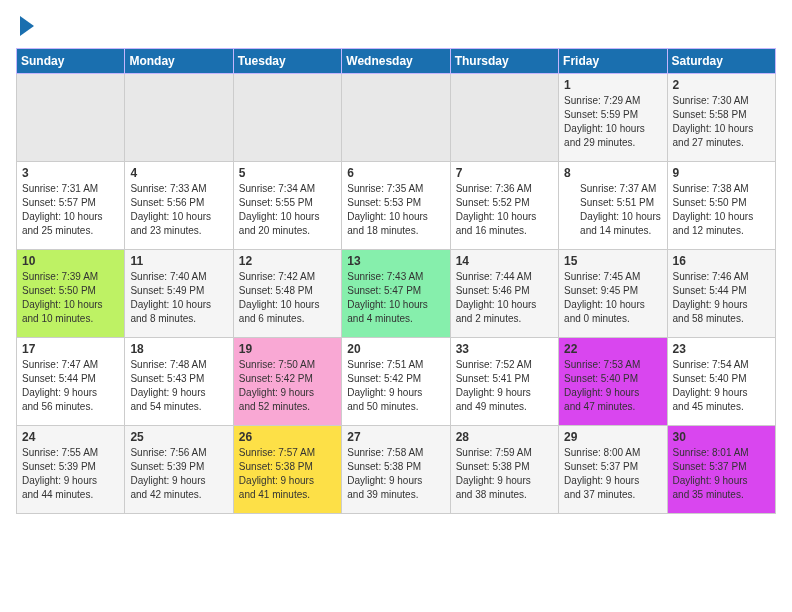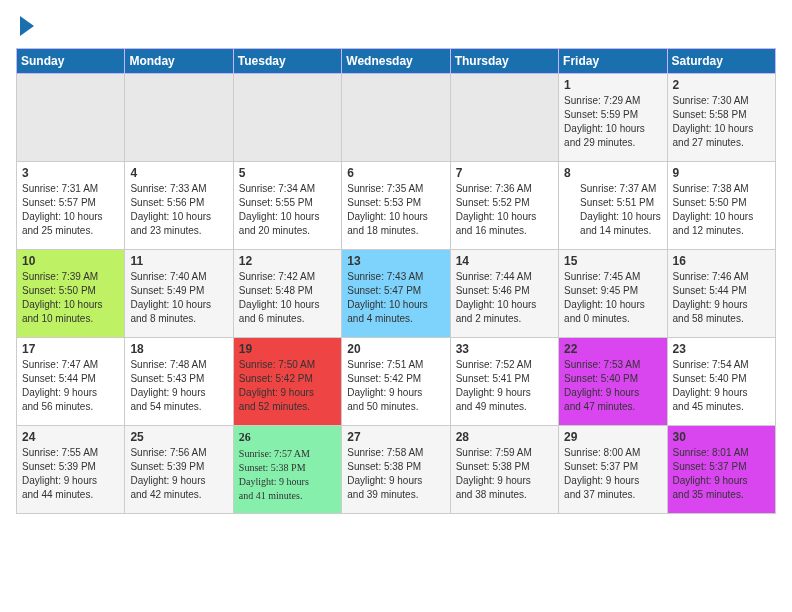--- a/index.html
+++ b/index.html
@@ -186,21 +186,21 @@
 Daylight: 10 hours
 and 8 minutes.</div>
         </td>
         <td style="background: rgb(245, 245, 245);">
           <span class="day-num">12</span>
           <div class="cell-text" style="white-space: pre-line;">Sunrise: 7:42 AM
 Sunset: 5:48 PM
 Daylight: 10 hours
 and 6 minutes.</div>
         </td>
-        <td style="background: #7dd3fc;">
+        <td style="background: #86efac;">
           <span class="day-num">13</span>
           <div class="cell-text" style="white-space: pre-line;">Sunrise: 7:43 AM
 Sunset: 5:47 PM
 Daylight: 10 hours
 and 4 minutes.</div>
         </td>
         <td style="background: rgb(245, 245, 245);">
           <span class="day-num">14</span>
           <div class="cell-text" style="white-space: pre-line;">Sunrise: 7:44 AM
 Sunset: 5:46 PM
@@ -230,21 +230,21 @@
 Daylight: 9 hours
 and 56 minutes.</div>
         </td>
         <td style="background: rgb(255, 255, 255);">
           <span class="day-num">18</span>
           <div class="cell-text" style="white-space: pre-line;">Sunrise: 7:48 AM
 Sunset: 5:43 PM
 Daylight: 9 hours
 and 54 minutes.</div>
         </td>
-        <td style="background: #ef4444;">
+        <td style="background: #f9a8d4;">
           <span class="day-num">19</span>
           <div class="cell-text" style="white-space: pre-line;">Sunrise: 7:50 AM
 Sunset: 5:42 PM
 Daylight: 9 hours
 and 52 minutes.</div>
         </td>
         <td style="background: rgb(255, 255, 255);">
           <span class="day-num">20</span>
           <div class="cell-text" style="white-space: pre-line;">Sunrise: 7:51 AM
 Sunset: 5:42 PM
@@ -281,21 +281,21 @@
 Daylight: 9 hours
 and 44 minutes.</div>
         </td>
         <td style="background: rgb(245, 245, 245);">
           <span class="day-num">25</span>
           <div class="cell-text" style="white-space: pre-line;">Sunrise: 7:56 AM
 Sunset: 5:39 PM
 Daylight: 9 hours
 and 42 minutes.</div>
         </td>
-        <td style="background: #86efac; font-family: Liberation Serif, serif;">
+        <td style="background: #fde047;">
           <span class="day-num">26</span>
           <div class="cell-text" style="white-space: pre-line;">Sunrise: 7:57 AM
 Sunset: 5:38 PM
 Daylight: 9 hours
 and 41 minutes.</div>
         </td>
         <td style="background: rgb(245, 245, 245);">
           <span class="day-num">27</span>
           <div class="cell-text" style="white-space: pre-line;">Sunrise: 7:58 AM
 Sunset: 5:38 PM

